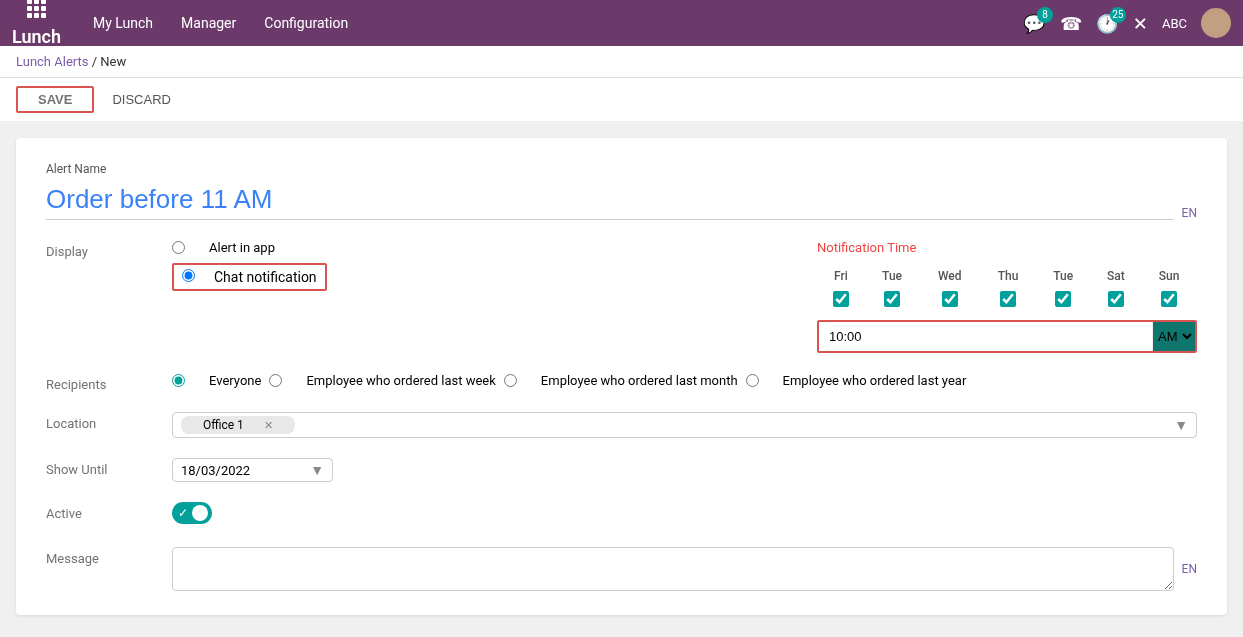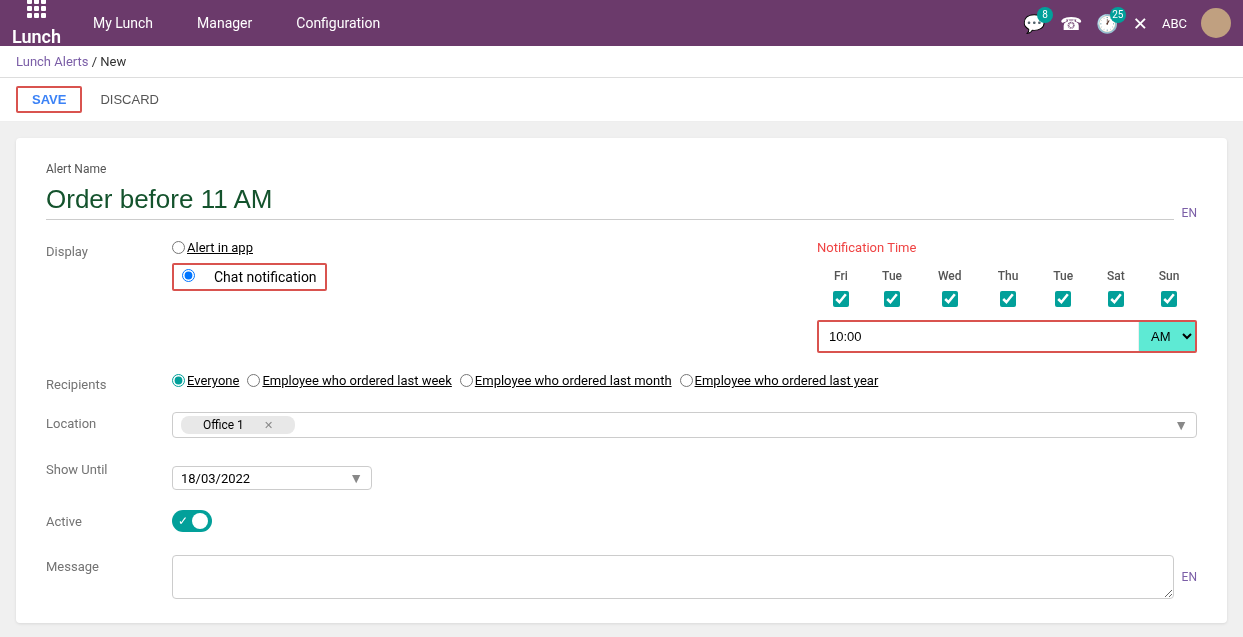--- a/index.html
+++ b/index.html
@@ -29,21 +29,21 @@
       gap: 2px;
     }
     .grid-icon span {
       width: 5px;
       height: 5px;
       background: white;
       border-radius: 1px;
     }
     .navbar-nav {
       display: flex;
-      gap: 20px;
+      gap: 4px;
       flex: 1;
       align-items: center;
     }
     .nav-item {
       color: white;
       padding: 6px 12px;
       cursor: pointer;
       border-radius: 4px;
       font-size: 14px;
     }
@@ -96,22 +96,22 @@
       background: white;
       padding: 8px 16px;
       display: flex;
       align-items: center;
       gap: 8px;
       border-bottom: 1px solid #eee;
     }
     .btn-save {
       background: transparent;
       border: 2px solid #d9534f;
-      color: #3b82f6;
-      padding: 4px 14px;
+      color: #737373;
+      padding: 4px 20px;
       font-weight: 600;
       cursor: pointer;
       font-size: 13px;
       border-radius: 2px;
     }
     .btn-discard {
       background: transparent;
       border: none;
       color: #555;
       padding: 4px 10px;
@@ -138,21 +138,21 @@
       margin-bottom: 4px;
     }
     .field-name {
       font-size: 26px;
       font-weight: 400;
       border: none;
       border-bottom: 1px solid #ccc;
       width: 100%;
       padding: 4px 0;
       outline: none;
-      color: #14532d;
+      color: #3b82f6;
     }
 
     .en-badge {
       float: right;
       color: #7b5ea7;
       font-size: 12px;
       cursor: pointer;
       margin-top: 8px;
     }
 
@@ -168,24 +168,23 @@
       font-size: 13px;
       padding-top: 4px;
     }
     .form-control-area { flex: 1; }
 
     
     .radio-group { display: flex; flex-direction: row; gap: 8px; }
     .radio-item {
       display: flex;
       align-items: center;
-      gap: 2px;
-      cursor: pointer;
-      font-size: 13px;
-      text-decoration: underline;
+      gap: 24px;
+      cursor: pointer;
+      font-size: 13px;
     }
     .radio-item input[type=radio] { accent-color: #02a09a; cursor: pointer; }
 
     
     .chat-notification-box {
       display: flex;
       align-items: flex-start;
       gap: 19px;
       border: 2px solid #d9534f;
       padding: 4px 8px;
@@ -236,24 +235,24 @@
     .time-input {
       flex: 1;
       border: none;
       padding: 6px 10px;
       font-size: 13px;
       outline: none;
     }
     .time-ampm-select {
       border: none;
       border-left: 1px solid #eee;
-      padding: 6px 8px;
+      padding: 6px 1px;
       font-size: 13px;
       outline: none;
-      background: #5eead4;
+      background: #0f766e;
       cursor: pointer;
     }
 
     
     .location-input-wrap {
       display: flex;
       align-items: center;
       border: 1px solid #ccc;
       border-radius: 4px;
       padding: 3px 8px;
@@ -471,21 +470,21 @@
             <span class="tag-close">✕</span>
           </div>
           <span class="location-dropdown-arrow">▼</span>
         </div>
       </div>
     </div>
 
     <div class="form-row">
       <div class="form-label">Show Until</div>
       <div class="form-control-area">
-        <div class="location-input-wrap" style="width:200px;margin-top:8px;">
+        <div class="location-input-wrap" style="width:161px;">
           <span style="flex:1; font-size:13px;">18/03/2022</span>
           <span style="color:#888; cursor:pointer;">▼</span>
         </div>
       </div>
     </div>
 
     <div class="form-row">
       <div class="form-label">Active</div>
       <div class="form-control-area">
         <label class="toggle-switch">

